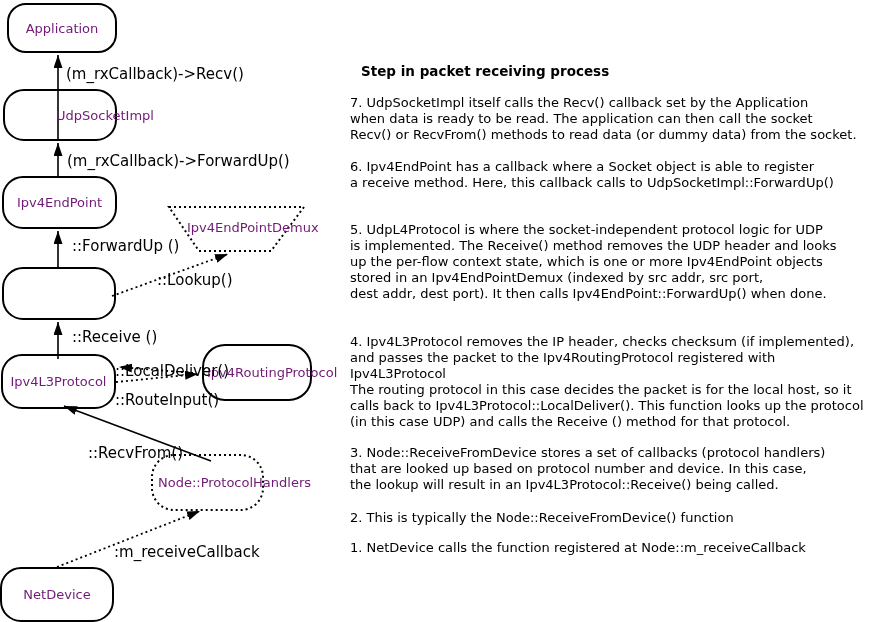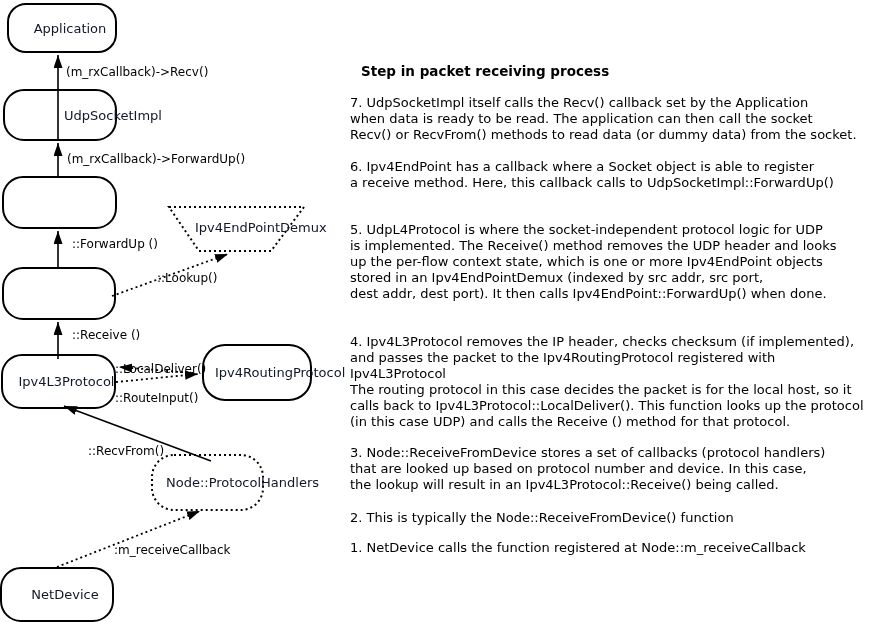--- a/index.html
+++ b/index.html
@@ -4,25 +4,25 @@
 <style>
   html,body { margin:0; padding:0; background:#fff; }
   .canvas {
     position:relative; width:874px; height:622px; background:#ffffff;
     font-family:"DejaVu Sans","Liberation Sans",sans-serif; color:#000;
     overflow:hidden;
   }
   .layer { position:absolute; left:0; top:0; }
   .nlabel {
     position:absolute; display:flex; align-items:center; justify-content:center;
-    font-size:13px; color:#0f172a; text-align:center;margin-left:8px;
+    font-size:13px; color:#701a75; text-align:center;
   }
   .nlabel.leftalign { justify-content:flex-start; white-space:nowrap; }
   .elabel {
-    position:absolute; font-size:12px; color:#000; white-space:nowrap;
+    position:absolute; font-size:15px; color:#000; white-space:nowrap;
   }
   .notes-title {
     position:absolute; left:361px; top:63px; font-size:13.5px; font-weight:bold;
     white-space:nowrap;
   }
   .step {
     position:absolute; left:350px; width:524px; font-size:13px; line-height:16px;
     white-space:pre-line;
   }
 </style>
@@ -56,20 +56,21 @@
     <line x1="211" y1="461" x2="64" y2="406" stroke="#000" stroke-width="1.6" marker-end="url(#arw)"></line>
 
     <line x1="112" y1="296" x2="228" y2="254" stroke="#000" stroke-width="1.8" stroke-dasharray="2 3" marker-end="url(#arw)"></line>
     <line x1="193" y1="373" x2="119" y2="367" stroke="#000" stroke-width="1.8" stroke-dasharray="2 3" marker-end="url(#arw)"></line>
     <line x1="116" y1="382" x2="198" y2="374" stroke="#000" stroke-width="1.8" stroke-dasharray="2 3" marker-end="url(#arw)"></line>
     <line x1="57" y1="567" x2="200" y2="511" stroke="#000" stroke-width="1.8" stroke-dasharray="2 3" marker-end="url(#arw)"></line>
   </svg>
 
   <div class="nlabel" style="left:8px;   top:4px;   width:108px; height:48px;">Application</div>
   <div class="nlabel" style="left:4px;   top:90px;  width:112px; height:50px;padding-left:45px;">UdpSocketImpl</div>
+  <div class="nlabel" style="left:3px;   top:177px; width:113px; height:51px;">Ipv4EndPoint</div>
   <div class="nlabel leftalign" style="left:187px; top:205px; height:44px;">Ipv4EndPointDemux</div>
   <div class="nlabel" style="left:2px;   top:355px; width:113px; height:53px;">Ipv4L3Protocol</div>
   <div class="nlabel leftalign" style="left:207px; top:345px; height:55px;">Ipv4RoutingProtocol</div>
   <div class="nlabel" style="left:1px;   top:568px; width:112px; height:53px;">NetDevice</div>
   <div class="nlabel leftalign" style="left:158px; top:455px; height:55px;">Node::ProtocolHandlers</div>
 
   <div class="elabel" style="left:66px;  top:65px;">(m_rxCallback)-&gt;Recv()</div>
   <div class="elabel" style="left:67px;  top:152px;">(m_rxCallback)-&gt;ForwardUp()</div>
   <div class="elabel" style="left:72px;  top:237px;">::ForwardUp ()</div>
   <div class="elabel" style="left:157px; top:271px;">::Lookup()</div>

